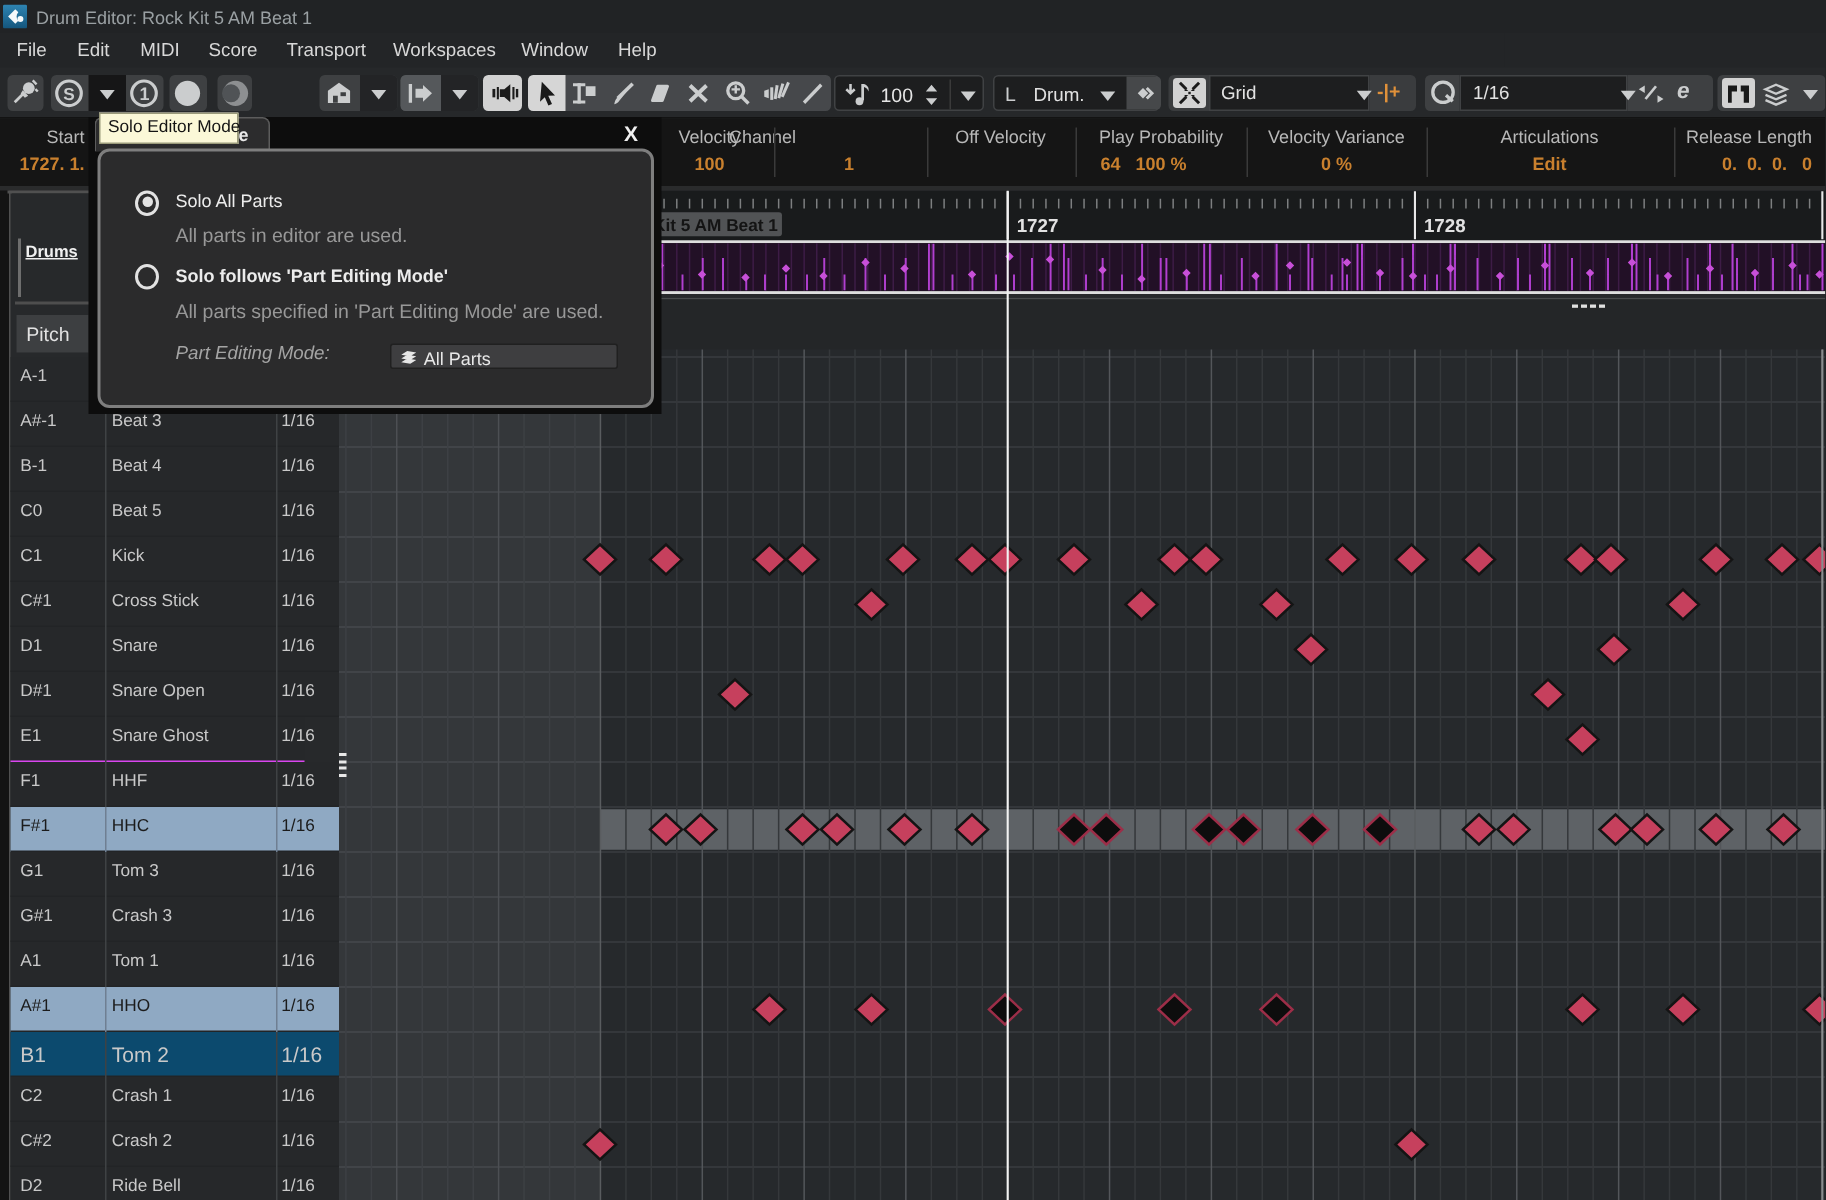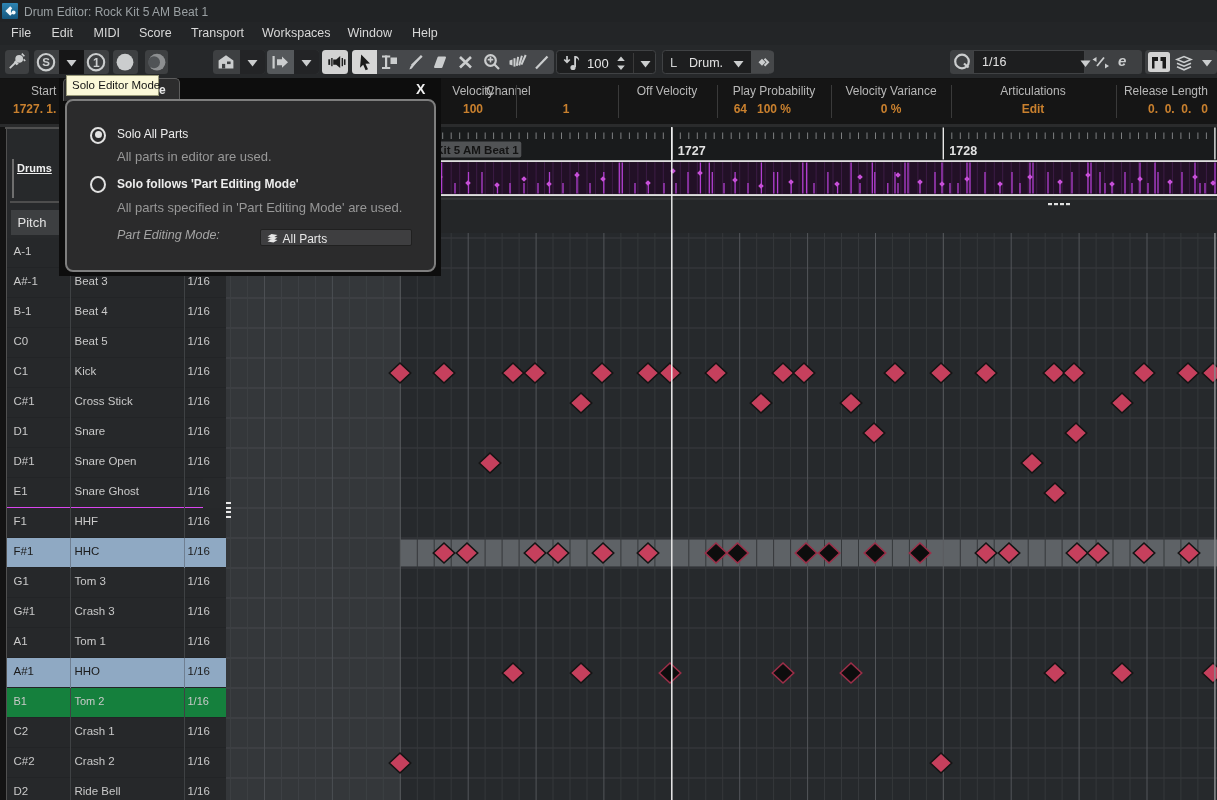--- a/index.html
+++ b/index.html
@@ -194,20 +194,38 @@
       <span style="position:absolute;left:26px;top:5px;font-size:12.5px;color:#e2e2e2">Drum.</span>
       <svg width="24" height="24" viewBox="0 0 24 24" style="position:absolute;left:63px;top:0px">
         <path d="M7.5 10h10l-5 6.4z" fill="#cbcdce"></path>
       </svg>
       <div style="position:absolute;left:88px;top:0;width:23px;height:22.5px;background:#46484a;border-radius:0 3px 3px 0">
         <svg width="23" height="23" viewBox="0 0 23 23" style="position:absolute;left:0px;top:0px">
           <path d="M7.5 11.2 L11 7.7 L14.5 11.2 L11 14.7Z" fill="#cbcdce"></path>
           <path d="M13.5 7.7 L17 11.2 L13.5 14.7" stroke="#cbcdce" stroke-width="2" fill="none"></path>
         </svg>
       </div>
+    </div>
+    <div style="position:absolute;left:779px;top:4.5px;width:165px;height:24.5px;background:#3a3c3e;border-radius:3.5px;">
+      <div style="position:absolute;left:2.5px;top:2px;width:22px;height:20.5px;background:#d2d2d2;border-radius:2.5px">
+        <svg width="22" height="20" viewBox="0 0 22 20" style="position:absolute;left:0px;top:0px">
+          <g fill="#1a1a1a">
+            <path d="M4.6 3.2 L8.9 7.5 M17.4 3.2 L13.1 7.5 M4.6 16.8 L8.9 12.5 M17.4 16.8 L13.1 12.5" stroke="#1a1a1a" stroke-width="2"></path>
+            <path d="M10.2 8.7 L7.4 8.7 L8.7 7.4 Z M11.8 8.7 L14.6 8.7 L13.3 7.4 Z M10.2 11.3 L7.4 11.3 L8.7 12.6 Z M11.8 11.3 L14.6 11.3 L13.3 12.6 Z"></path>
+            <rect x="10.2" y="9.2" width="1.6" height="1.6"></rect>
+          </g>
+        </svg>
+      </div>
+      <div style="position:absolute;left:27px;top:0;width:107px;height:24.5px;background:#1d1e1f;border:1px solid #404244;box-sizing:border-box">
+        <span style="position:absolute;left:7px;top:4px;font-size:12.5px;color:#e2e2e2">Grid</span>
+        <svg width="24" height="24" viewBox="0 0 24 24" style="position:absolute;left:90px;top:0px">
+          <path d="M7.5 9.5h10l-5 6.4z" fill="#cbcdce"></path>
+        </svg>
+      </div>
+      <span style="position:absolute;left:139px;top:3.5px;font-size:13px;font-weight:bold;color:#e0913a">-|+</span>
     </div>
     <div style="position:absolute;left:950px;top:4.5px;width:192px;height:24.5px;background:#3e4042;border-radius:3.5px;">
       <svg width="22" height="24" viewBox="0 0 22 24" style="position:absolute;left:1px;top:0px">
         <circle cx="11" cy="11.5" r="6.8" fill="none" stroke="#cbcdce" stroke-width="2.2"></circle>
         <path d="M13 13.5 L17.5 17.5" stroke="#cbcdce" stroke-width="2.2"></path>
       </svg>
       <div style="position:absolute;left:23px;top:0;width:112px;height:24.5px;background:#1d1e1f;border:1px solid #404244;box-sizing:border-box">
         <span style="position:absolute;left:8px;top:4px;font-size:12.5px;color:#e2e2e2">1/16</span>
         <svg width="24" height="24" viewBox="0 0 24 24" style="position:absolute;left:99px;top:0px">
           <path d="M7.5 9.5h10l-5 6.4z" fill="#cbcdce"></path>
@@ -376,21 +394,21 @@
     <i style="position:absolute;left:63.5px;top:0;width:1px;height:30px;background:#3f4244"></i>
     <i style="position:absolute;left:177.5px;top:0;width:1px;height:30px;background:#3f4244"></i>
   </div>
 <div style="position:absolute;left:6.5px;top:658px;width:219.5px;height:30px;background:#8fa9c3;color:#1b1b1b;border-bottom:1px solid #222426;box-sizing:border-box;font-size:11.5px">
     <span style="position:absolute;left:7px;top:7px">A#1</span>
     <span style="position:absolute;left:68px;top:7px">HHO</span>
     <span style="position:absolute;left:181px;top:7px">1/16</span>
     <i style="position:absolute;left:63.5px;top:0;width:1px;height:30px;background:#6f7f92"></i>
     <i style="position:absolute;left:177.5px;top:0;width:1px;height:30px;background:#6f7f92"></i>
   </div>
-<div style="position:absolute;left:6.5px;top:688px;width:219.5px;height:30px;background:#15803d;color:#c9c9c9;border-bottom:1px solid #222426;box-sizing:border-box;font-size:11px">
+<div style="position:absolute;left:6.5px;top:688px;width:219.5px;height:30px;background:#0c4a6e;color:#c9c9c9;border-bottom:1px solid #222426;box-sizing:border-box;font-size:14px">
     <span style="position:absolute;left:7px;top:7px">B1</span>
     <span style="position:absolute;left:68px;top:7px">Tom 2</span>
     <span style="position:absolute;left:181px;top:7px">1/16</span>
     <i style="position:absolute;left:63.5px;top:0;width:1px;height:30px;background:#3f4244"></i>
     <i style="position:absolute;left:177.5px;top:0;width:1px;height:30px;background:#3f4244"></i>
   </div>
 <div style="position:absolute;left:6.5px;top:718px;width:219.5px;height:30px;background:#26282a;color:#c9c9c9;border-bottom:1px solid #222426;box-sizing:border-box;font-size:11.5px">
     <span style="position:absolute;left:7px;top:7px">C2</span>
     <span style="position:absolute;left:68px;top:7px">Crash 1</span>
     <span style="position:absolute;left:181px;top:7px">1/16</span>

